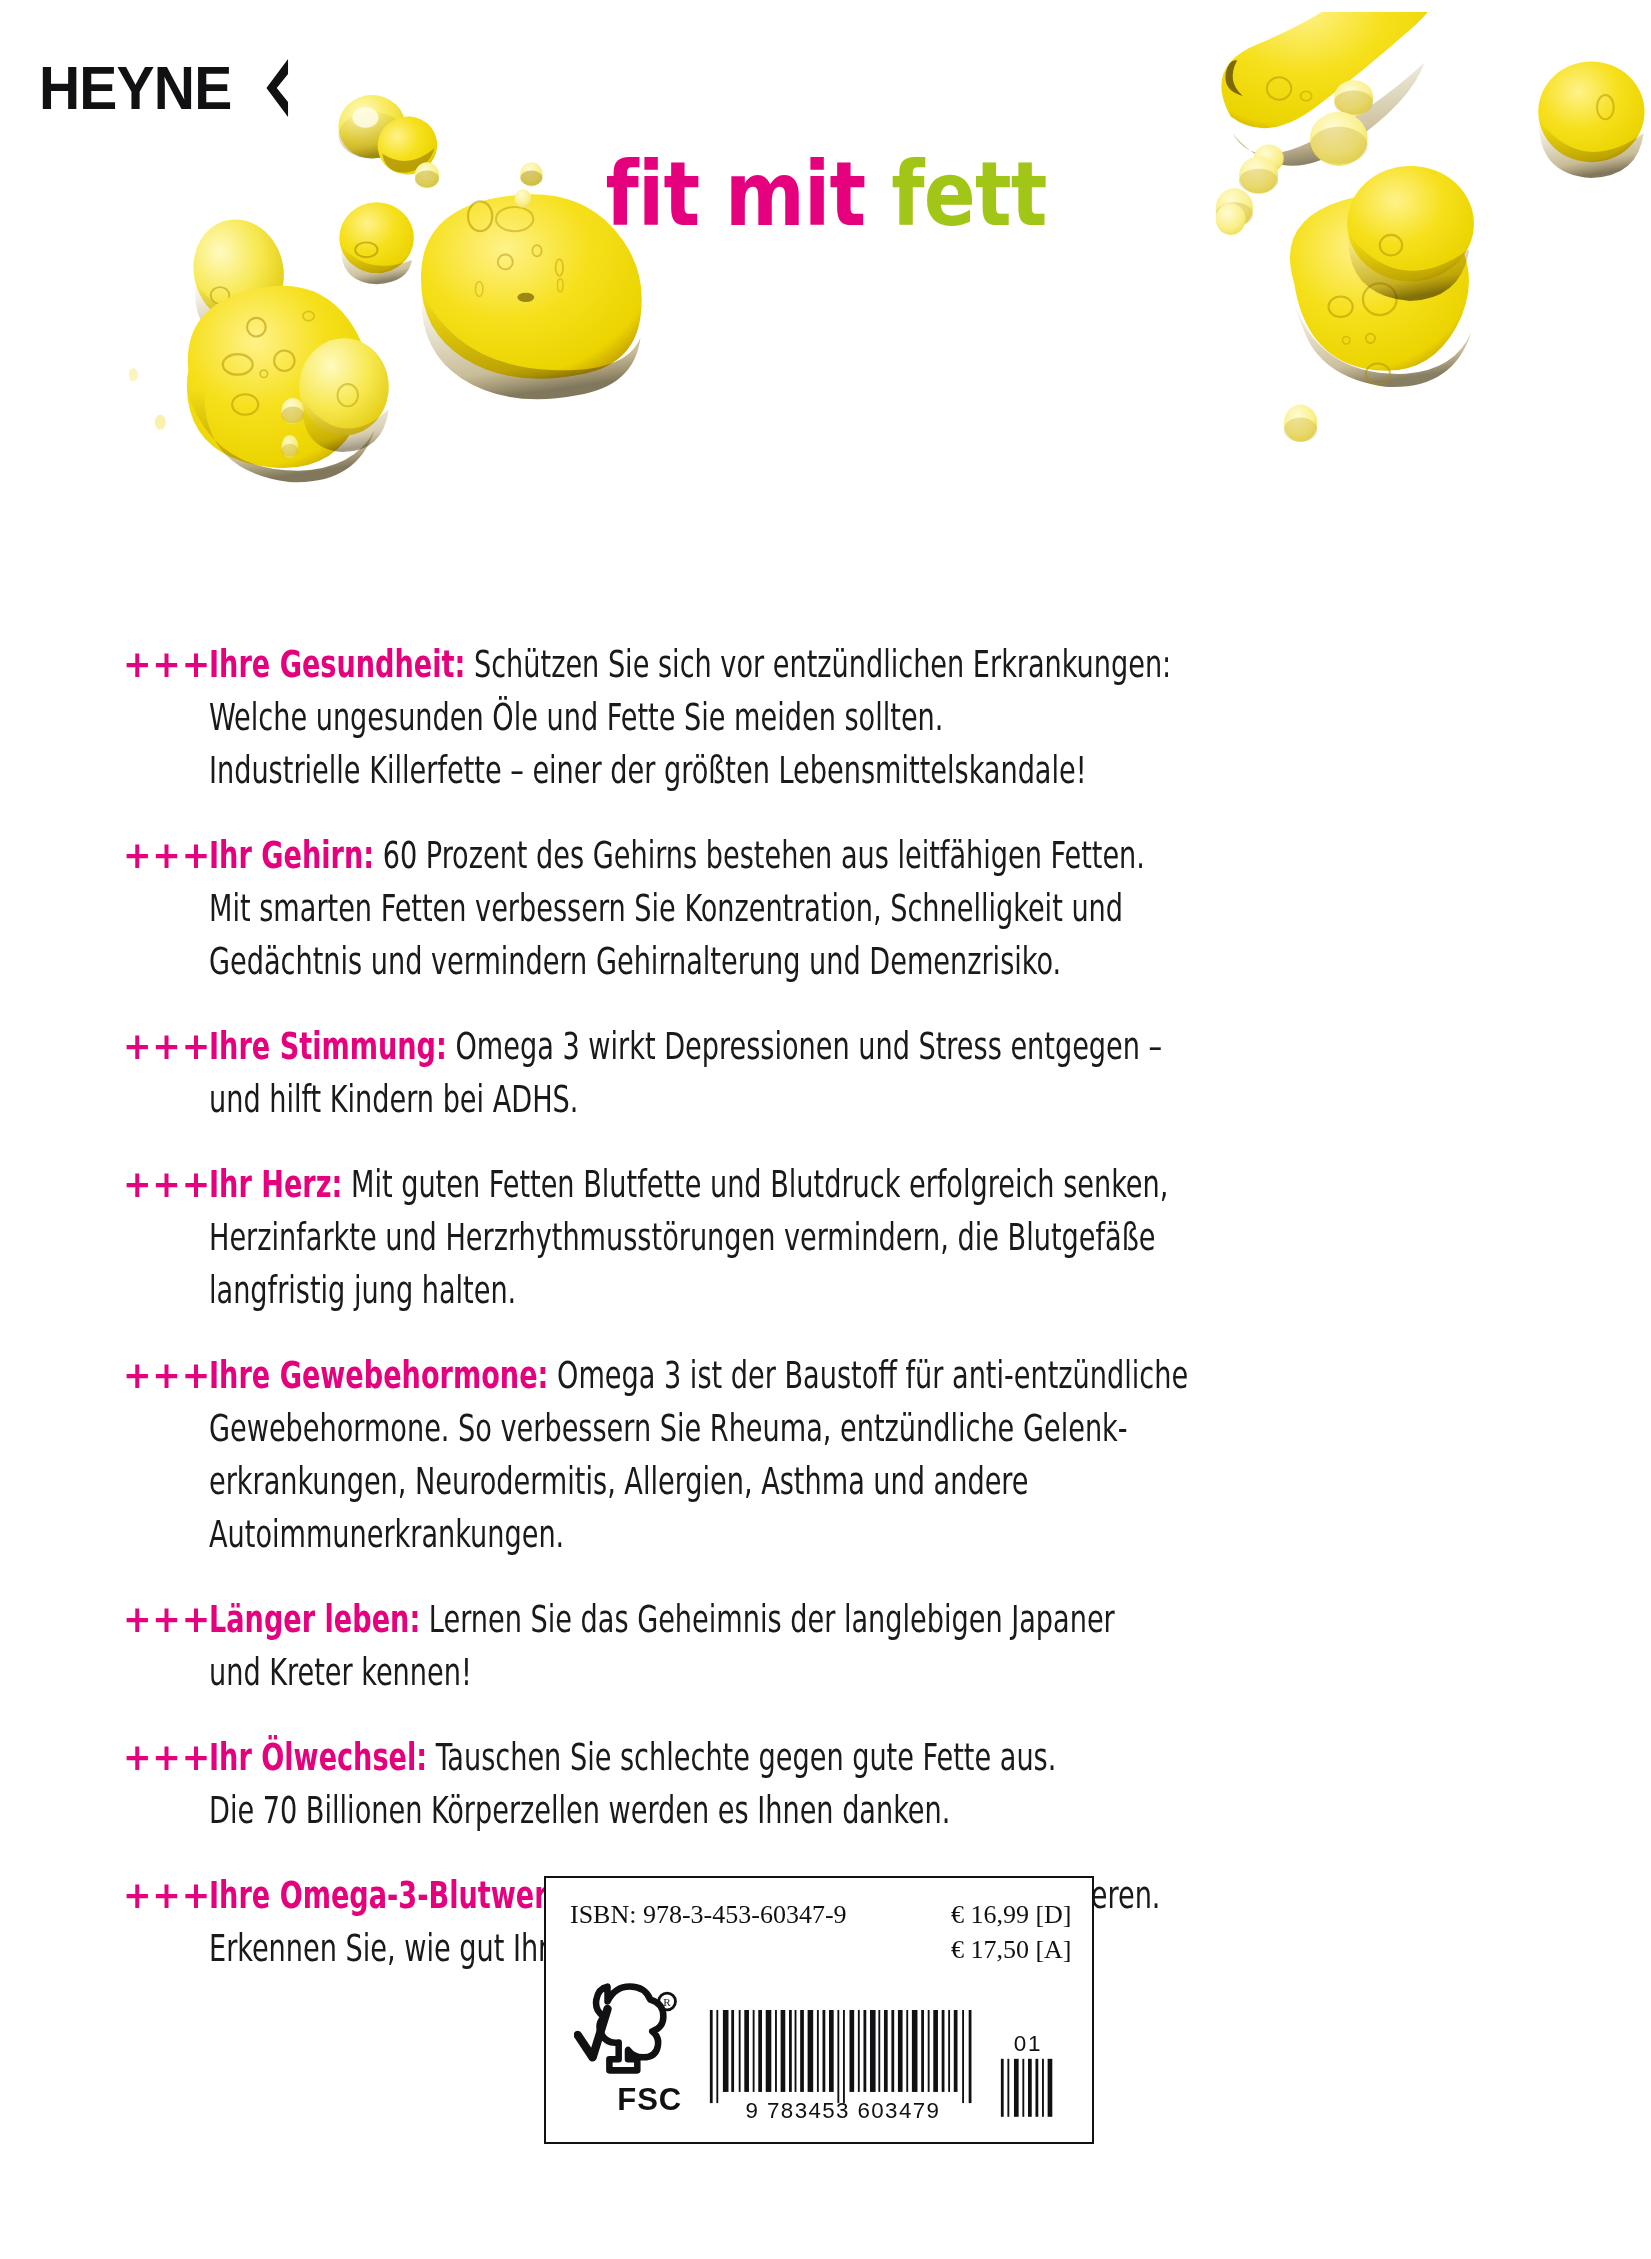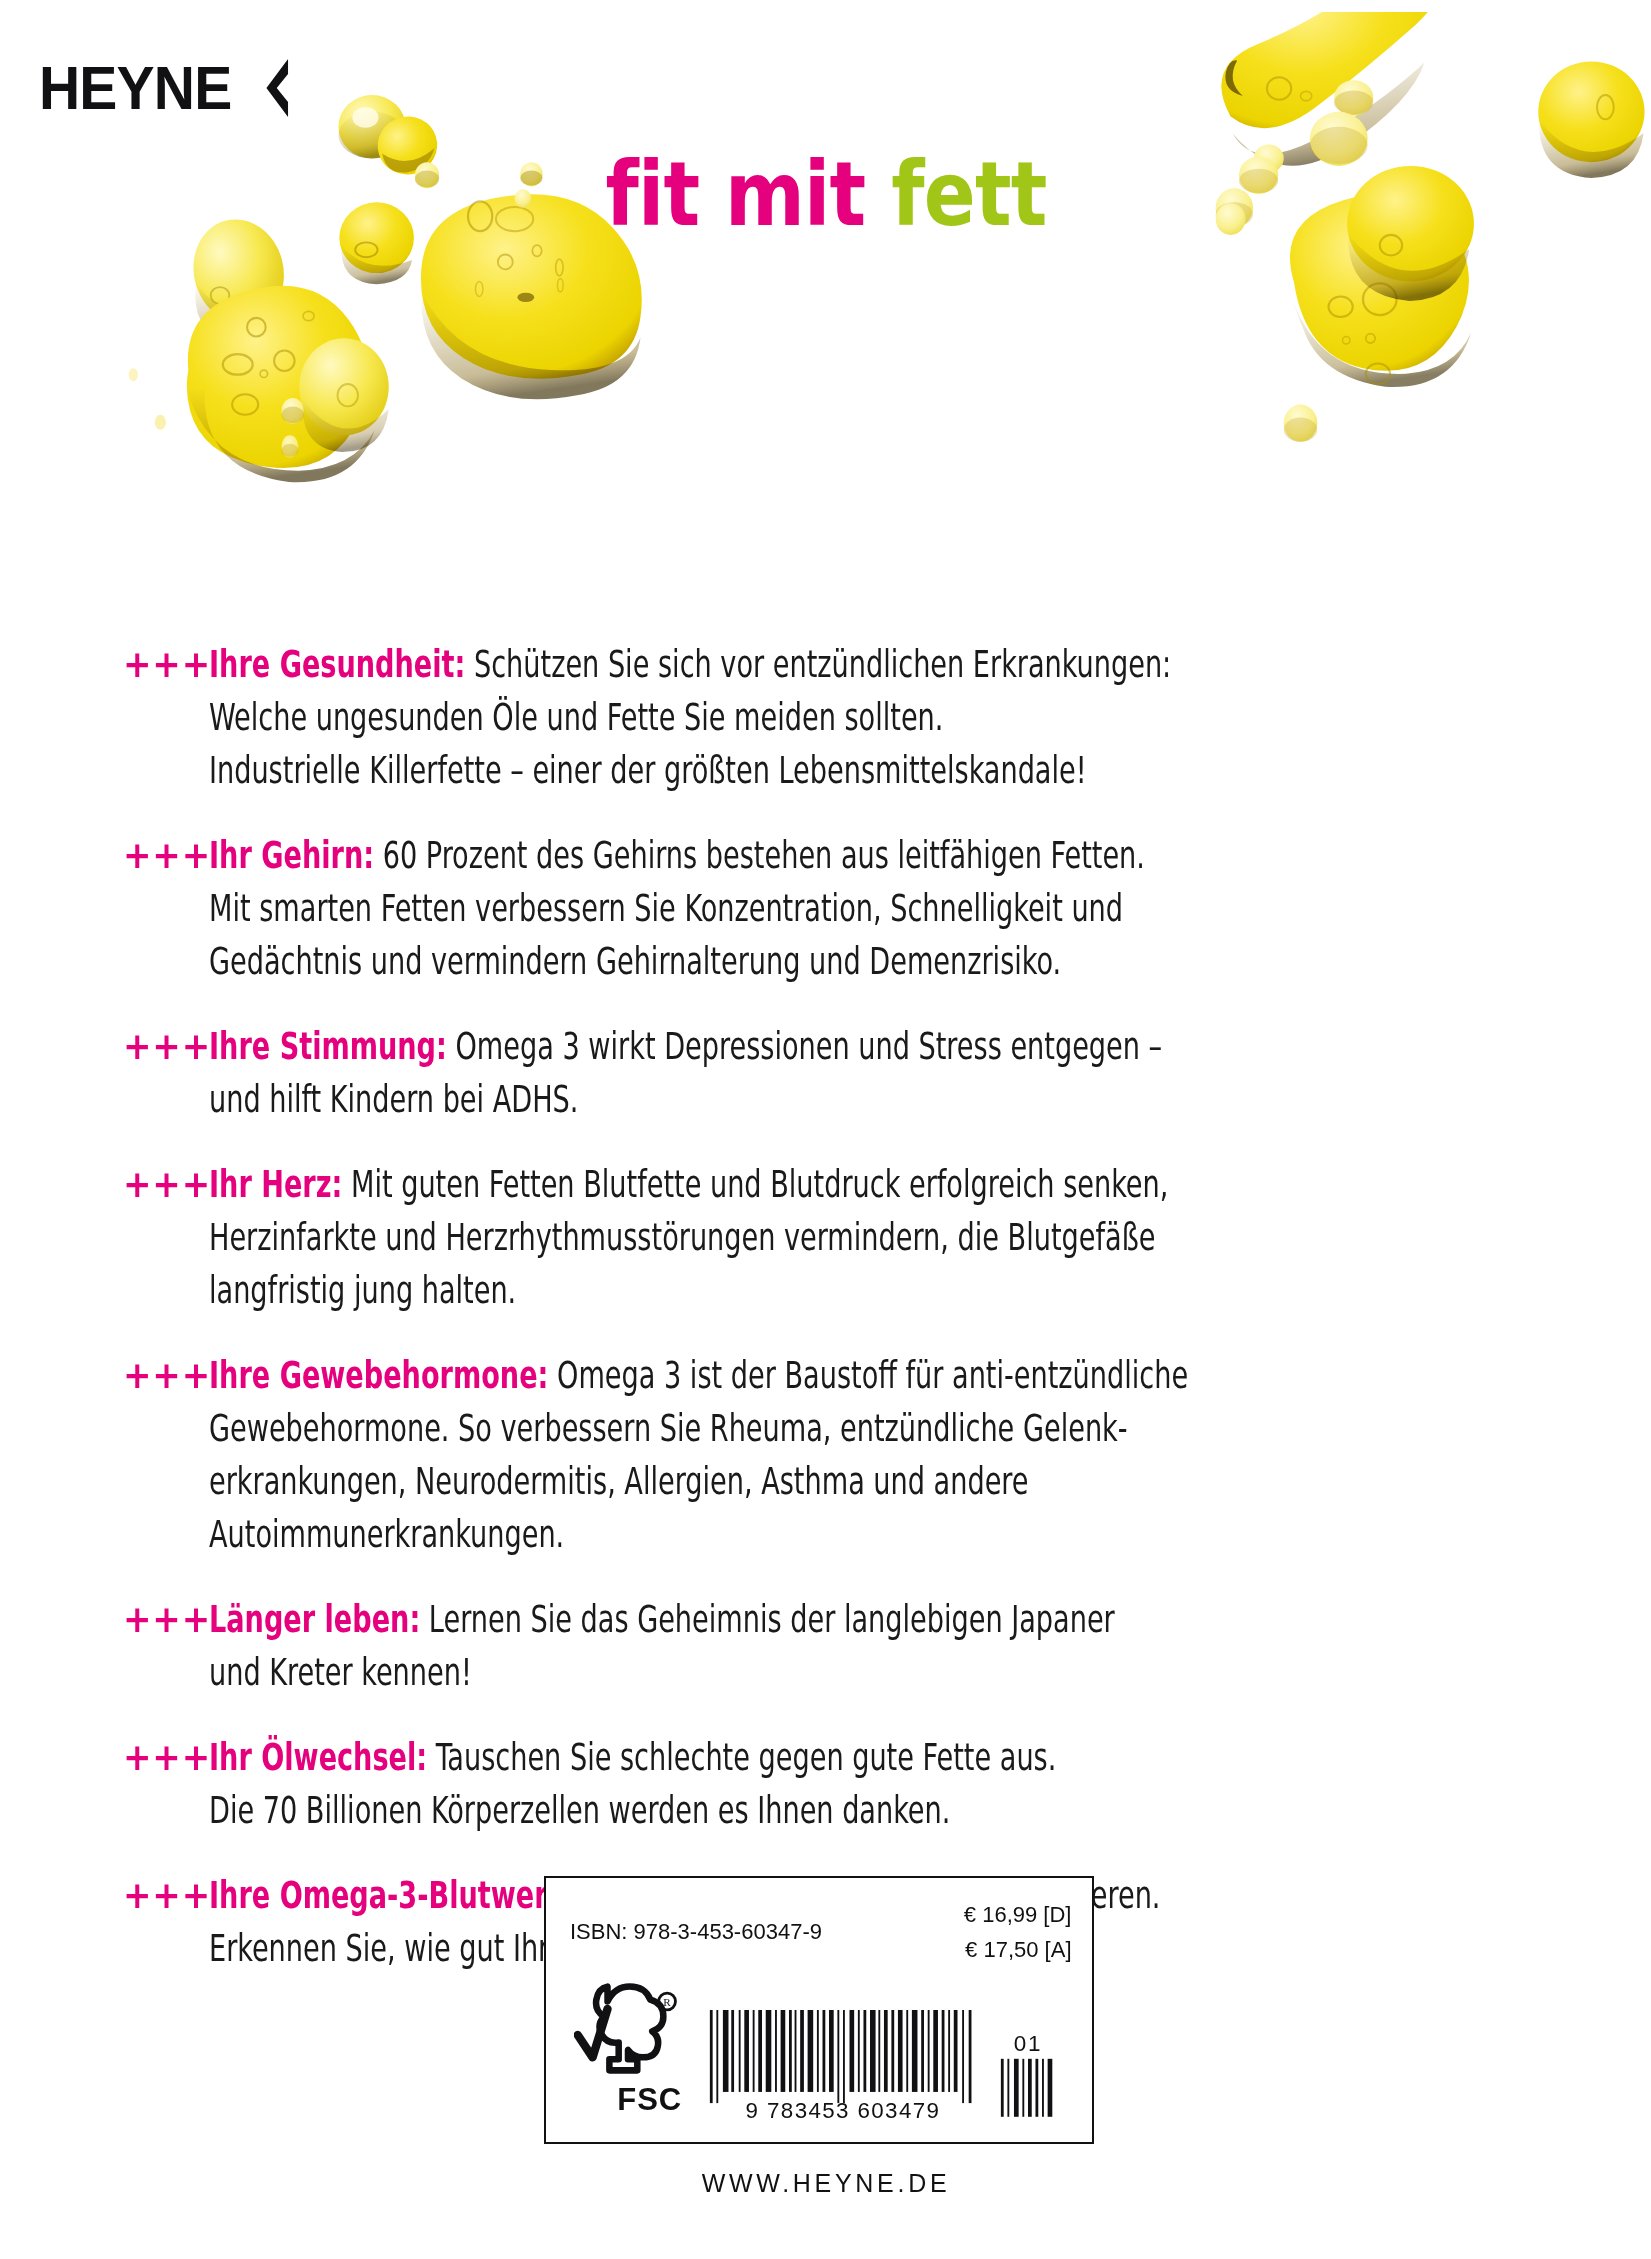--- a/index.html
+++ b/index.html
@@ -155,23 +155,23 @@
     box-sizing: border-box;
     z-index: 30;
   }
   .isbn-row {
     position: absolute;
     left: 24px;
     top: 18.6px;
     right: 20.5px;
     display: flex;
     justify-content: space-between;
-    align-items: center;
-    font-family: Liberation Sans, sans-serif;
-    font-size: 22px;
+    align-items: flex-start;
+    font-family: Liberation Serif, serif;
+    font-size: 26px;
     line-height: 35px;
     color: #111113;
     letter-spacing: 0px;
   }
   .price-col { text-align: right; }
   .price-line { display: block; white-space: nowrap; }
 
   .fsc {
     position: absolute;
     left: 28px;
@@ -519,16 +519,15 @@
           <rect x="31" y="34" width="4" height="62"></rect>
           <rect x="39" y="34" width="3" height="62"></rect>
           <rect x="46" y="34" width="2" height="62"></rect>
           <rect x="52" y="34" width="5" height="62"></rect>
         </g>
       </svg>
     </div>
 
   </div>
 
-  <div class="footer-url">WWW.HEYNE.DE</div>
 
 </div>
 
 
 </body></html>

